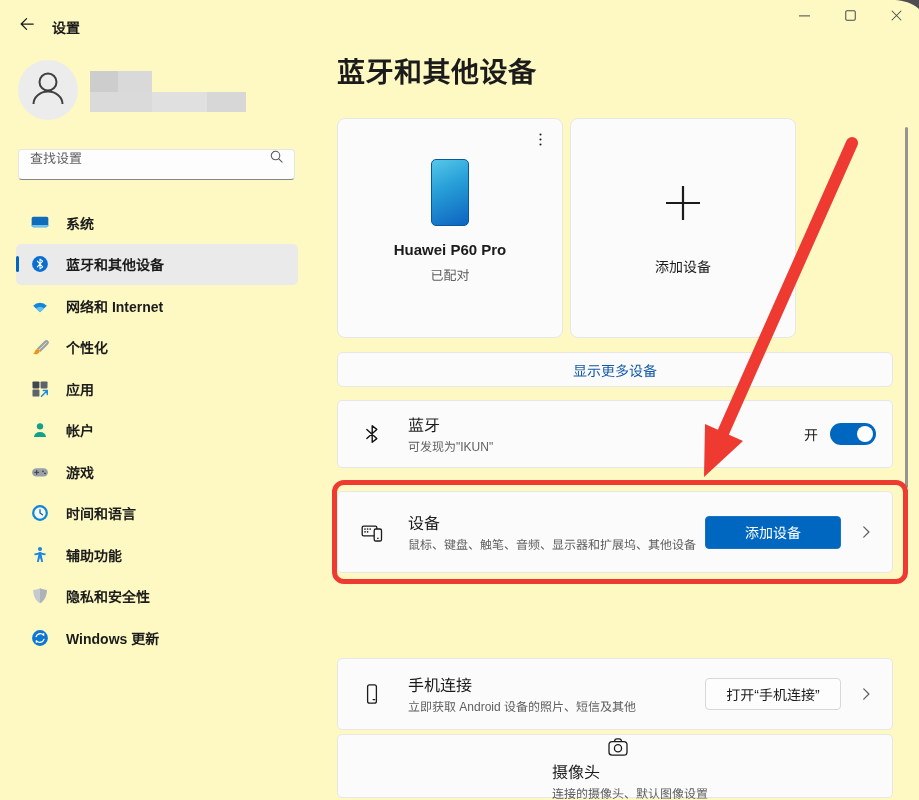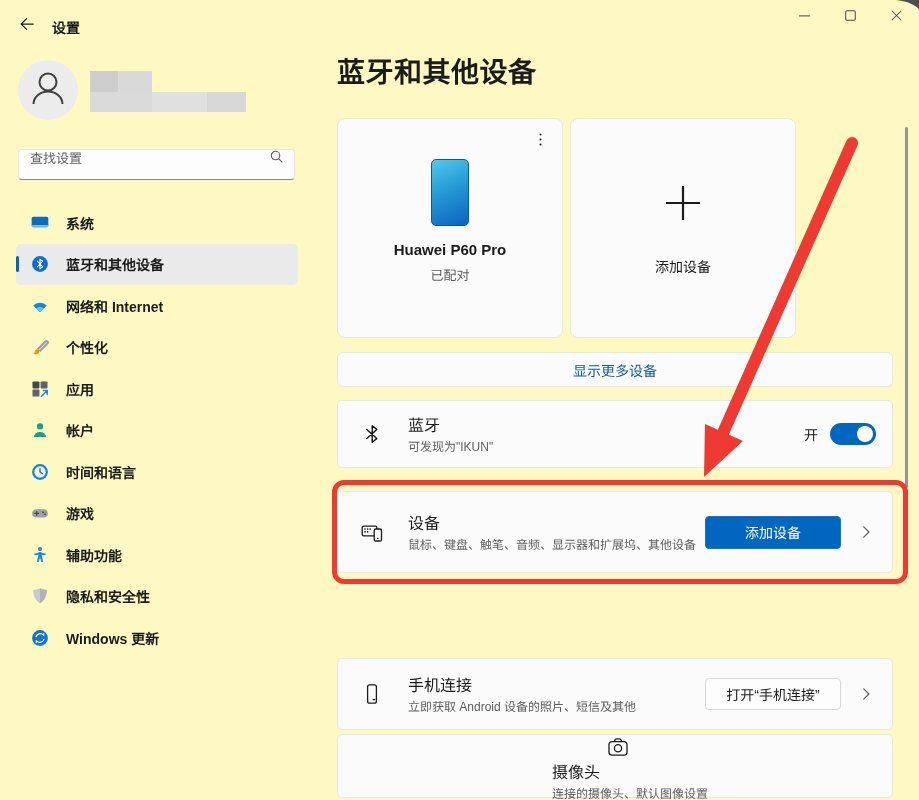--- a/index.html
+++ b/index.html
@@ -187,37 +187,37 @@
           <svg width="20" height="20" viewBox="0 0 24 24">
             <circle cx="12" cy="7.6" r="3.8" fill="#12a289"></circle>
             <path d="M4.8 20.5 a7.2 6 0 0 1 14.4 0 z" fill="#12a289"></path>
           </svg>
         </span>
       <span>帐户</span>
     </div>
     <div class="nav-item">
       <span class="nav-icon">
           <svg width="20" height="20" viewBox="0 0 24 24">
-            <circle cx="12" cy="12" r="9.5" fill="#1086d6"></circle>
-            <circle cx="12" cy="12" r="6.8" fill="#f2f8fd"></circle>
-            <path d="M12 7.8 V12 l3 2.2" stroke="#0d5c9e" stroke-width="1.5" fill="none" stroke-linecap="round"></path>
-          </svg>
-        </span>
-      <span>时间和语言</span>
-    </div>
-    <div class="nav-item">
-      <span class="nav-icon">
-          <svg width="20" height="20" viewBox="0 0 24 24">
             <rect x="2.5" y="7.5" width="19" height="10" rx="5" fill="#9aa0a7"></rect>
             <path d="M8 10.3 v4.4 M5.8 12.5 h4.4" stroke="#454a50" stroke-width="1.5" stroke-linecap="round"></path>
             <circle cx="15.6" cy="11.2" r="1.15" fill="#454a50"></circle>
             <circle cx="18" cy="13.6" r="1.15" fill="#454a50"></circle>
           </svg>
         </span>
       <span>游戏</span>
+    </div>
+    <div class="nav-item">
+      <span class="nav-icon">
+          <svg width="20" height="20" viewBox="0 0 24 24">
+            <circle cx="12" cy="12" r="9.5" fill="#1086d6"></circle>
+            <circle cx="12" cy="12" r="6.8" fill="#f2f8fd"></circle>
+            <path d="M12 7.8 V12 l3 2.2" stroke="#0d5c9e" stroke-width="1.5" fill="none" stroke-linecap="round"></path>
+          </svg>
+        </span>
+      <span>时间和语言</span>
     </div>
     <div class="nav-item">
       <span class="nav-icon">
           <svg width="20" height="20" viewBox="0 0 24 24">
             <circle cx="12" cy="4.8" r="2.5" fill="#1b86e3"></circle>
             <path d="M12 8.2 c-2.6 1.6 -4.8 2 -6.8 1.9 l.3 2.1 c2 .1 3.6 -.3 4.6 -.7 l-1.8 8.6 2.1 .5 1.6 -5.6 1.6 5.6 2.1 -.5 -1.8 -8.6 c1 .4 2.6 .8 4.6 .7 l.3 -2.1 c-2 .1 -4.2 -.3 -6.8 -1.9z" fill="#1b86e3"></path>
           </svg>
         </span>
       <span>辅助功能</span>
     </div>

